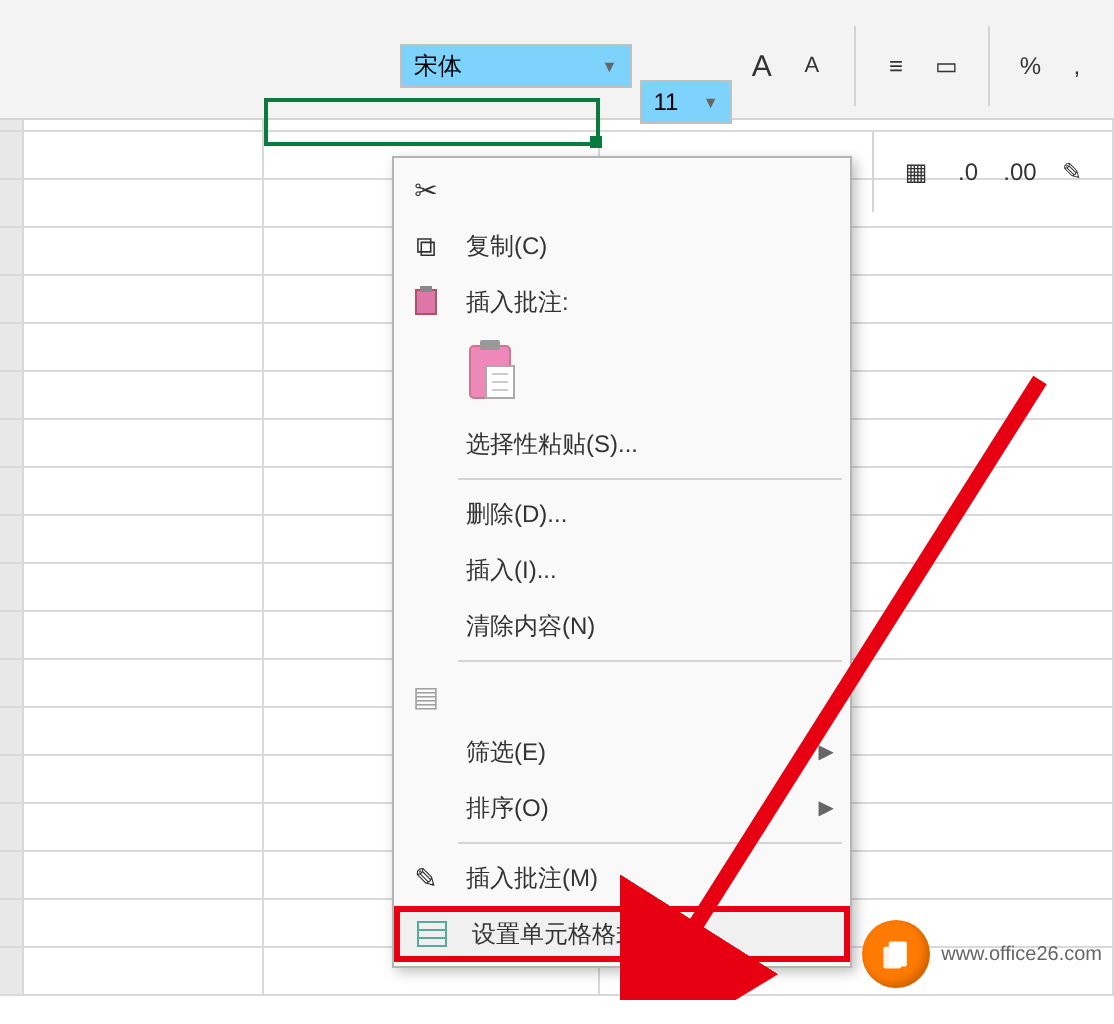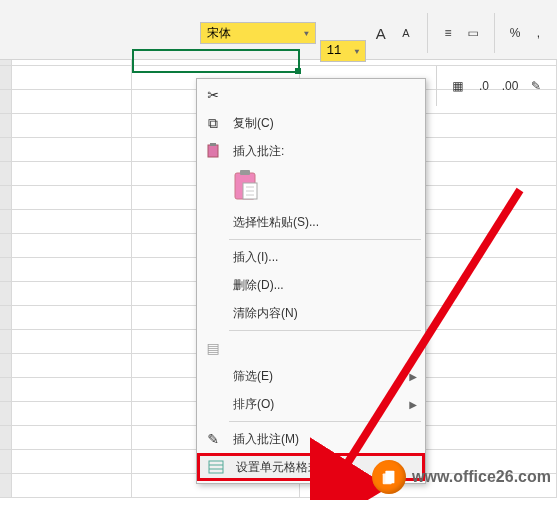--- a/index.html
+++ b/index.html
@@ -18,22 +18,22 @@
       position: absolute;
       top: 0; left: 0; right: 0;
       height: 60px;
       background: #f3f3f3;
       border-bottom: 1px solid #d4d4d4;
       padding: 4px 10px;
       z-index: 1;
     }
     .ribbon-row { display: flex; align-items: center; gap: 4px; margin-bottom: 4px; }
     .ribbon-dropdown {
-      background: #fde047; border: 1px solid #c0c0c0; padding: 2px 6px;
-      display: flex; align-items: center; gap: 8px; height: 22px; font-family: Liberation Mono, monospace;
+      background: #7dd3fc; border: 1px solid #c0c0c0; padding: 2px 6px;
+      display: flex; align-items: center; gap: 8px; height: 22px;
     }
     .ribbon-dropdown.font { width: 120px; margin-left: 190px; }
     .ribbon-dropdown.size { width: 48px; margin-top: 36px; }
     .chev-down { font-size: 8px; color: #666; margin-left: auto; }
     .rbtn {
       width: 22px; height: 22px; display: inline-flex; align-items: center;
       justify-content: center; color: #333;
     }
     .rbtn.small { width: 18px; }
     .bold { font-weight: bold; font-size: 13px; }
@@ -119,21 +119,21 @@
     .wm-logo {
       width: 34px; height: 34px; border-radius: 50%;
       background: #ff7a00; display:flex; align-items:center; justify-content:center;
       box-shadow: inset -2px -2px 4px rgba(0,0,0,0.2);
     }
     .wm-logo svg { width:18px; height:18px; }
     .wm-text { line-height: 1.1; }
     .wm-text .l1 { font-weight:bold; font-size:14px; }
     .wm-text .l1 .o { color:#ff7a00; }
     .wm-text .l1 .rest { color:#0055c4; }
-    .wm-text .l2 { font-size:16px; color:#666;font-weight:bold; }
+    .wm-text .l2 { font-size:10px; color:#666; }
   </style>
 </head>
 <body>
 
 <div class="col-header">A</div>
 
 <div class="ribbon">
   <div class="ribbon-row">
     <div class="ribbon-dropdown font">
       <span>宋体</span>
@@ -324,25 +324,25 @@
         <line x1="13" y1="26" x2="21" y2="26" stroke="#ccc"></line>
       </svg>
   </div>
   <div class="menu-item">
     <span class="icon-slot"></span>
     <span class="label">选择性粘贴(S)...</span>
   </div>
   <div class="menu-sep"></div>
   <div class="menu-item">
     <span class="icon-slot"></span>
+    <span class="label">删除(D)...</span>
+  </div>
+  <div class="menu-item">
+    <span class="icon-slot"></span>
     <span class="label">插入(I)...</span>
-  </div>
-  <div class="menu-item">
-    <span class="icon-slot"></span>
-    <span class="label">删除(D)...</span>
   </div>
   <div class="menu-item">
     <span class="icon-slot"></span>
     <span class="label">清除内容(N)</span>
   </div>
   <div class="menu-sep"></div>
   <div class="menu-item disabled">
     <span class="icon-slot">▤</span>
   </div>
   <div class="menu-item">

